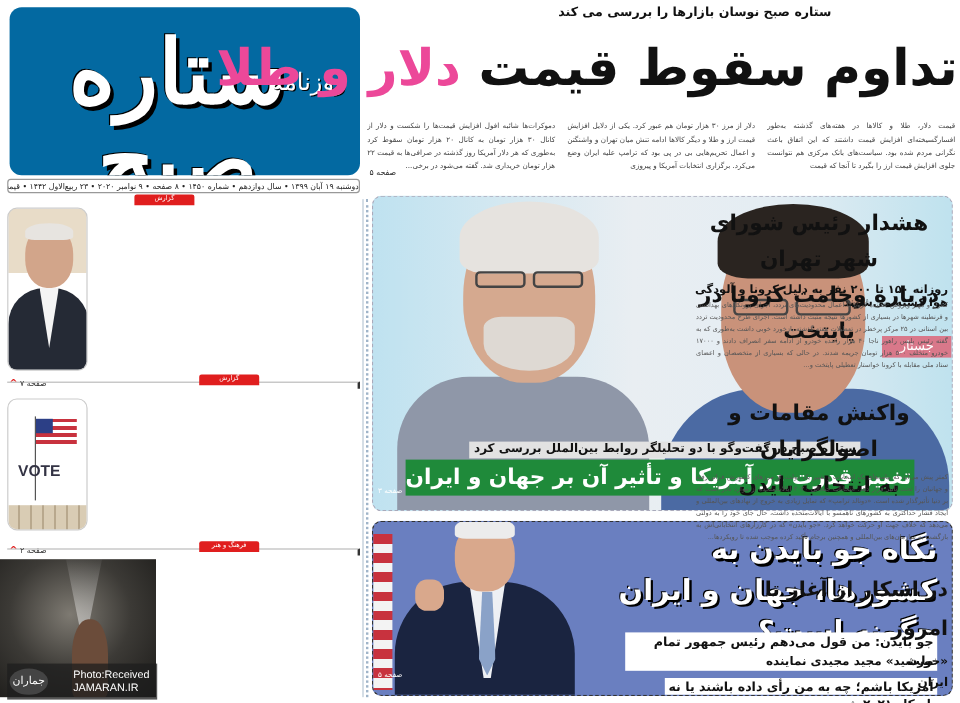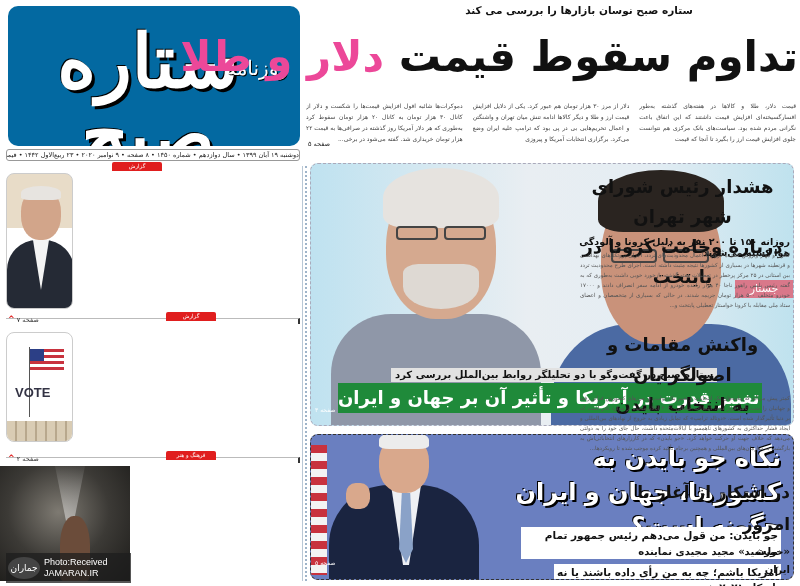--- a/index.html
+++ b/index.html
@@ -81,21 +81,21 @@
   .t2 .flagv { position: absolute; left: 23px; top: 16px; width: 34px; height: 22px; background: repeating-linear-gradient(180deg, #c8323e 0 3px, #fff 3px 6px); }
   .t2 .flagv::before { content: ""; position: absolute; left: 0; top: 0; width: 14px; height: 12px; background: #2c3f86; }
   .t2 .vote { position: absolute; left: 8px; top: 52px; font-family: "Liberation Sans", sans-serif; font-weight: bold; font-size: 13px; color: #334; }
   .t2 .booth { position: absolute; left: 0; top: 88px; width: 67px; height: 22px; background: repeating-linear-gradient(90deg, #d9ccb4 0 8px, #b8a88d 8px 10px); }
 
   
   .t3 { top: 466px; left: 0; width: 130px; height: 115px; border: none; border-radius: 0; background: radial-gradient(ellipse at 45% 40%, #7e7a72 0%, #3c3a36 50%, #1b1a18 100%); }
   .t3 .fig { position: absolute; left: 60px; top: 50px; width: 30px; height: 65px; background: #6b4c3a; border-radius: 45% 45% 10% 10%; }
   .t3 .beam { position: absolute; left: 55px; top: 0; width: 30px; height: 60px; background: linear-gradient(180deg, rgba(255,255,255,0.05), rgba(255,255,255,0.5)); clip-path: polygon(0 0,100% 0,60% 100%,40% 100%); }
 
-  .watermark { position: absolute; left: 6px; top: 553px; width: 125px; height: 30px; background: rgba(30,30,30,0.75); display: flex; align-items: center; gap: 4px; padding-left: 2px; }
+  .watermark { position: absolute; left: 6px; top: 553px; width: 125px; height: 30px; background: rgba(30,30,30,0.75); display: flex; align-items: center; gap: 21px; padding-left: 2px; }
   .watermark .wm-logo { width: 32px; height: 22px; border-radius: 50%; background: #444; color: #fff; font-size: 9px; text-align: center; line-height: 22px; direction: rtl; }
   .watermark .wm-text { color: #fff; font-family: "Liberation Sans", sans-serif; font-size: 9px; line-height: 11px; }
 </style>
 </head>
 <body>
 
 <div class="masthead">
   <div class="logo">ستاره صبح</div>
   <div class="roznameh">روزنامه</div>
 </div>

